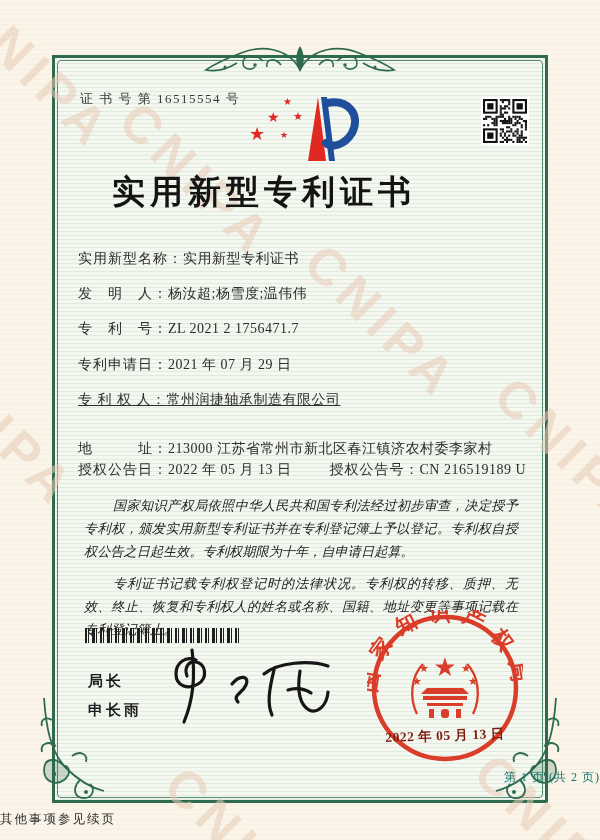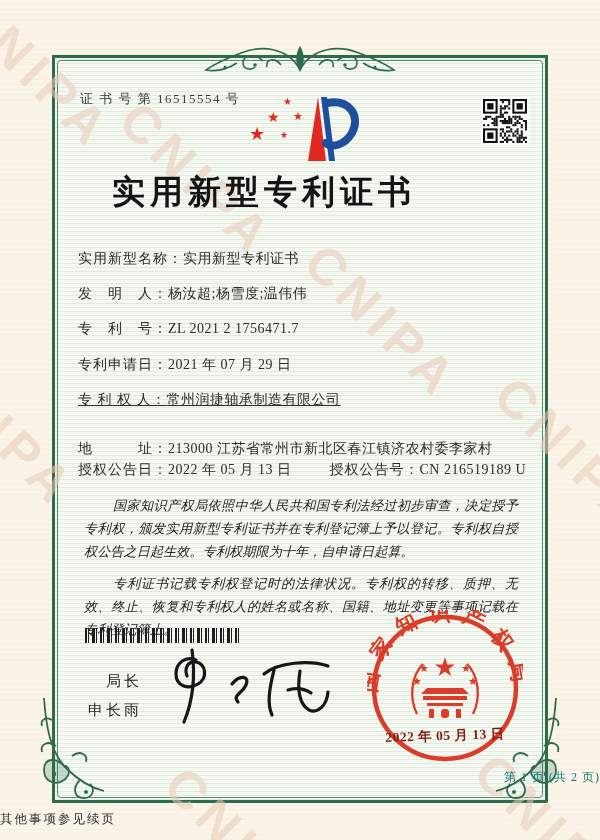--- a/index.html
+++ b/index.html
@@ -61,21 +61,21 @@
     position:absolute;left:85px;top:628px;width:156px;height:15px;
     background:repeating-linear-gradient(90deg,
       #1e1e1e 0 2px, transparent 2px 3px,
       #1e1e1e 3px 4px, transparent 4px 7px,
       #1e1e1e 7px 10px, transparent 10px 11px,
       #1e1e1e 11px 12px, transparent 12px 15px);
   }
   .signer{
     position:absolute;left:88px;top:666px;
     font-family:"Liberation Sans","DejaVu Sans",sans-serif;
-    font-size:15px;font-weight:400;letter-spacing:3px;color:#1f1f1f;line-height:29px;text-align:right;
+    font-size:15px;font-weight:700;letter-spacing:3px;color:#1f1f1f;line-height:29px;
   }
   .signature{position:absolute;left:158px;top:644px;width:185px;height:85px;}
   .seal{position:absolute;left:367px;top:610px;width:156px;height:156px;opacity:.95;}
   .seal-date{
     position:absolute;left:360px;top:727px;width:170px;text-align:center;
     font-size:13.5px;font-weight:bold;color:#7e1d10;letter-spacing:.5px;
     transform:rotate(-2deg);z-index:3;
   }
   .page-number{position:absolute;left:0;top:769px;width:600px;text-align:right;font-size:12px;color:#0f766e;letter-spacing:1px;}
   .continuation{position:absolute;left:0;top:811px;width:600px;font-size:12.5px;color:#2c2c2c;letter-spacing:2px;}

